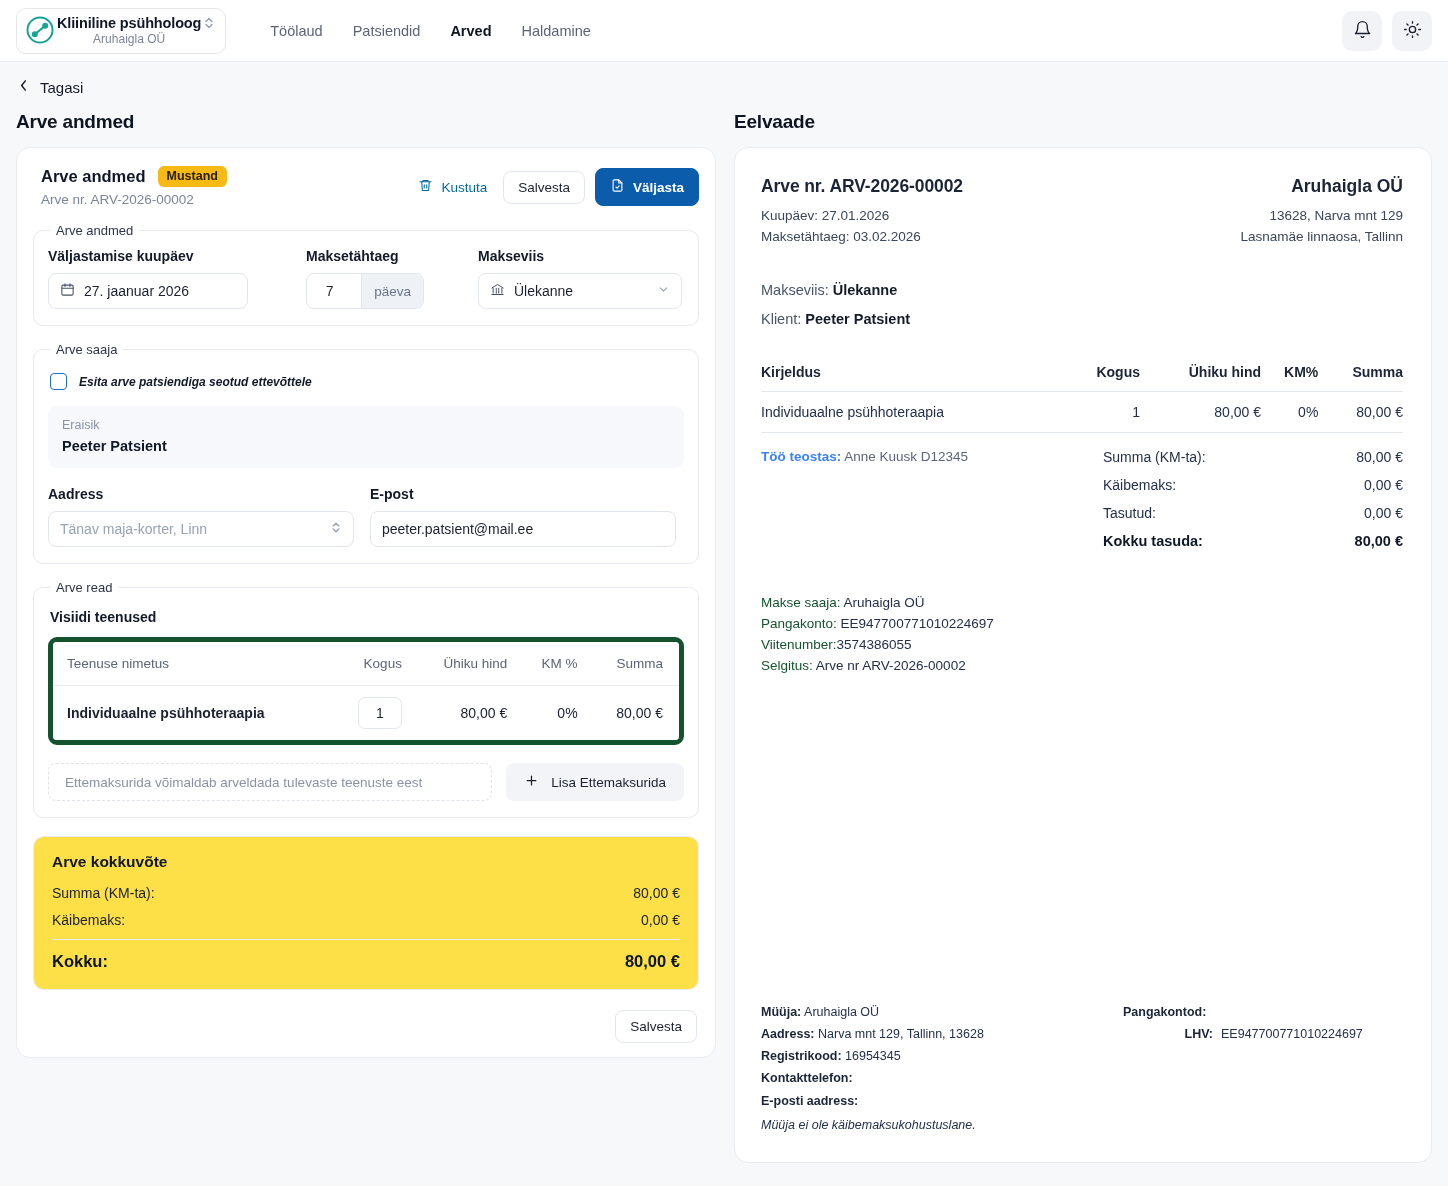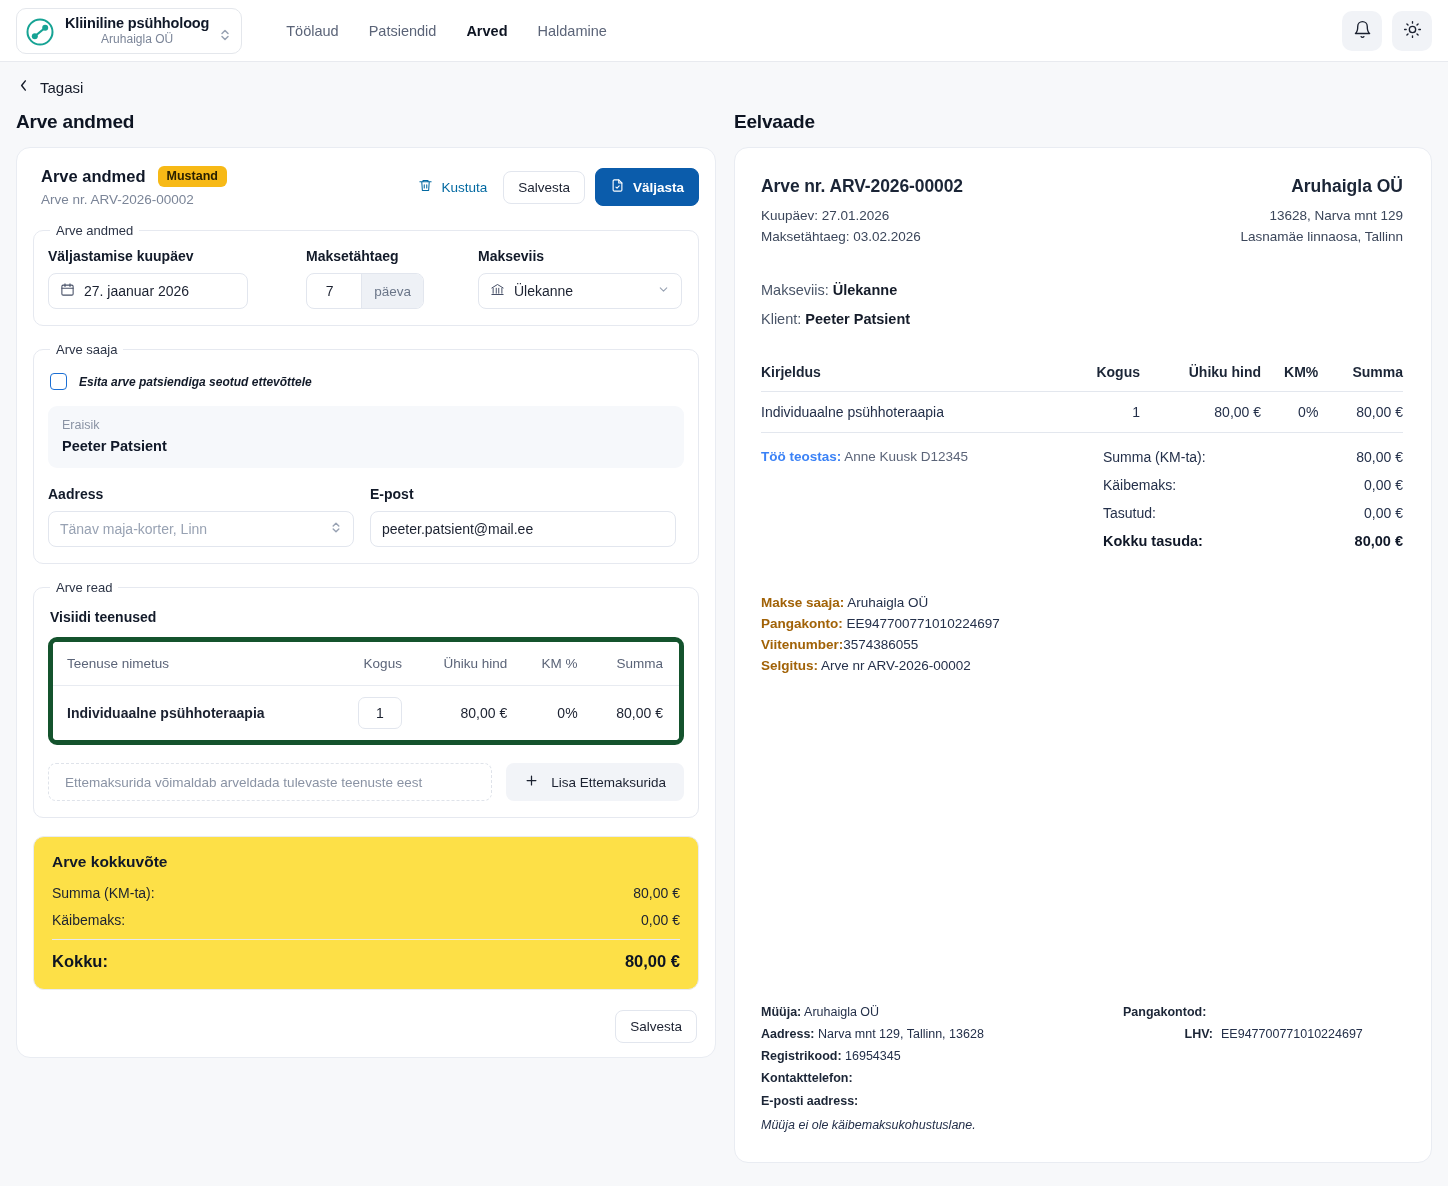--- a/index.html
+++ b/index.html
@@ -15,21 +15,21 @@
 
   
   .topbar {
     height: 62px; background: #ffffff;
     border-bottom: 1px solid #e8eaef;
     display: flex; align-items: center;
     padding: 0 16px;
     position: relative;
   }
   .org-switcher {
-    display: flex; align-items: flex-end; gap: 10px;
+    display: flex; align-items: flex-start; gap: 2px;
     border: 1px solid #e4e7ec; border-radius: 10px;
     background: #fff; padding: 6px 10px 6px 8px;
     min-width: 196px; height: 46px;
   }
   .logo-mark { width: 30px; height: 30px; flex: 0 0 30px; }
   .org-text { display: flex; flex-direction: column; line-height: 1.12; flex: 1; }
   .org-name { font-size: 14.5px; font-weight: 700; color: #101828; letter-spacing: -0.15px; }
   .org-sub { font-size: 12px; color: #7b8598; text-align: center; margin-top: 2px; }
   .switch-ico { color: #98a2b3; flex: 0 0 12px; }
 
@@ -190,21 +190,21 @@
     padding: 12px 0; border-bottom: 1px solid #e3e7ee;
   }
   .pv-table td:first-child { text-align: left; }
   .pv-lower { display: flex; justify-content: space-between; margin-top: 16px; }
   .pv-doer { font-size: 13.5px; color: #5b6478; }
   .pv-doer b { color: #3b82f6; font-weight: 700; }
   .pv-totals { width: 300px; }
   .pv-trow { display: flex; justify-content: space-between; font-size: 14px; color: #24304a; margin-bottom: 12px; }
   .pv-trow.grand { font-weight: 700; color: #101828; font-size: 14.5px; }
   .pv-pay { margin-top: 32px; font-size: 13.5px; color: #24304a; line-height: 1.55; }
-  .pv-pay b { color: #a16207; font-weight: 700; }
+  .pv-pay b { color: #14532d; font-weight: 400; }
   .pv-spacer { flex: 1; min-height: 20px; }
   .pv-foot { display: flex; justify-content: space-between; gap: 30px; }
   .pv-foot-l { font-size: 12.5px; color: #24304a; line-height: 1.78; }
   .pv-foot-l b { color: #1b2536; font-weight: 700; }
   .pv-note { font-style: italic; color: #2a3purple; color: #24304a; margin-top: 2px; display: block; }
   .pv-foot-r { font-size: 12.5px; color: #24304a; width: 280px; line-height: 1.78; }
   .pv-foot-r b { color: #1b2536; font-weight: 700; }
   .pv-bank-row { display: flex; gap: 8px; }
   .pv-bank-lbl { font-weight: 700; color: #1b2536; min-width: 90px; text-align: right; }
 </style>

